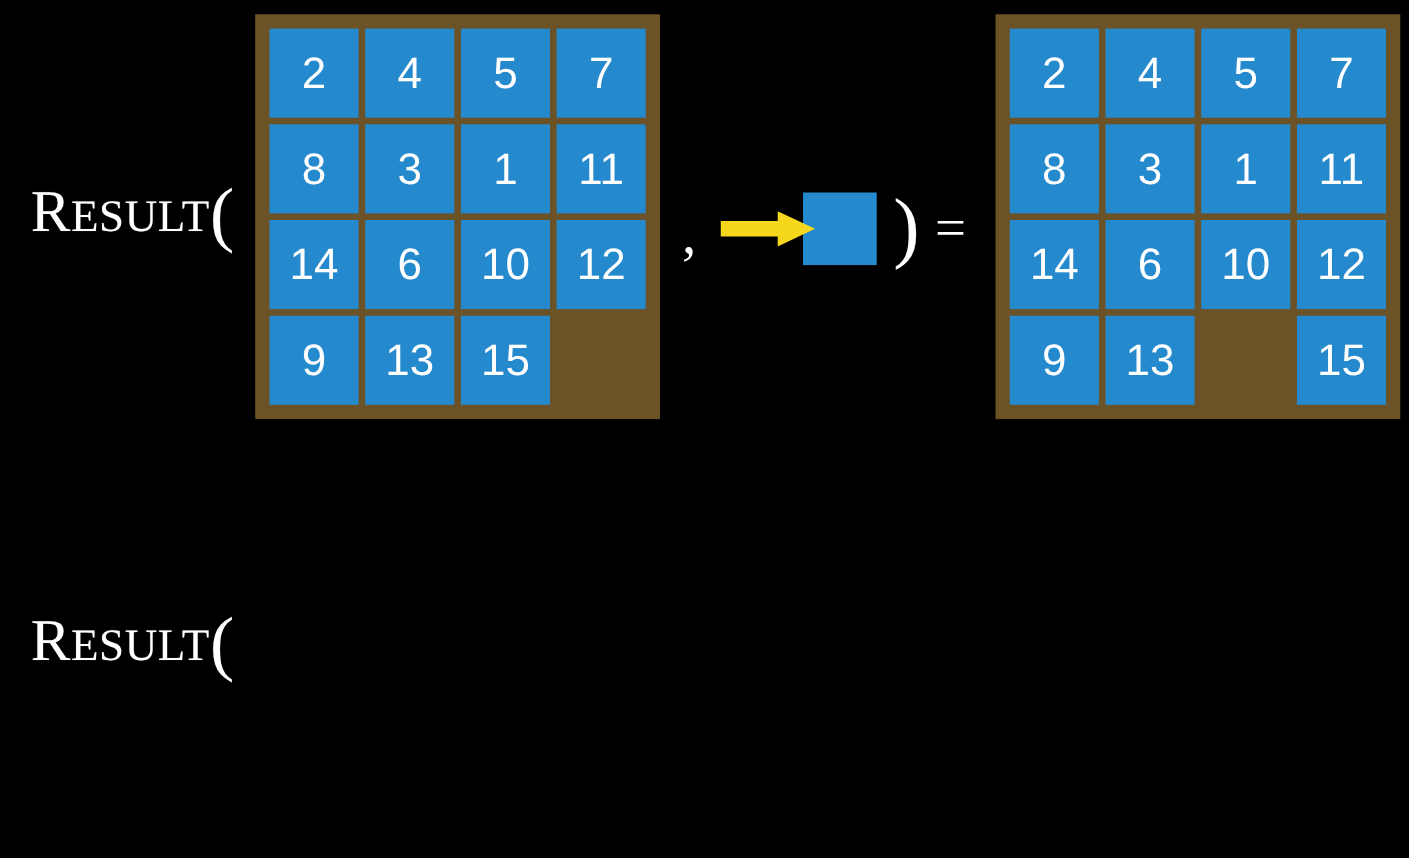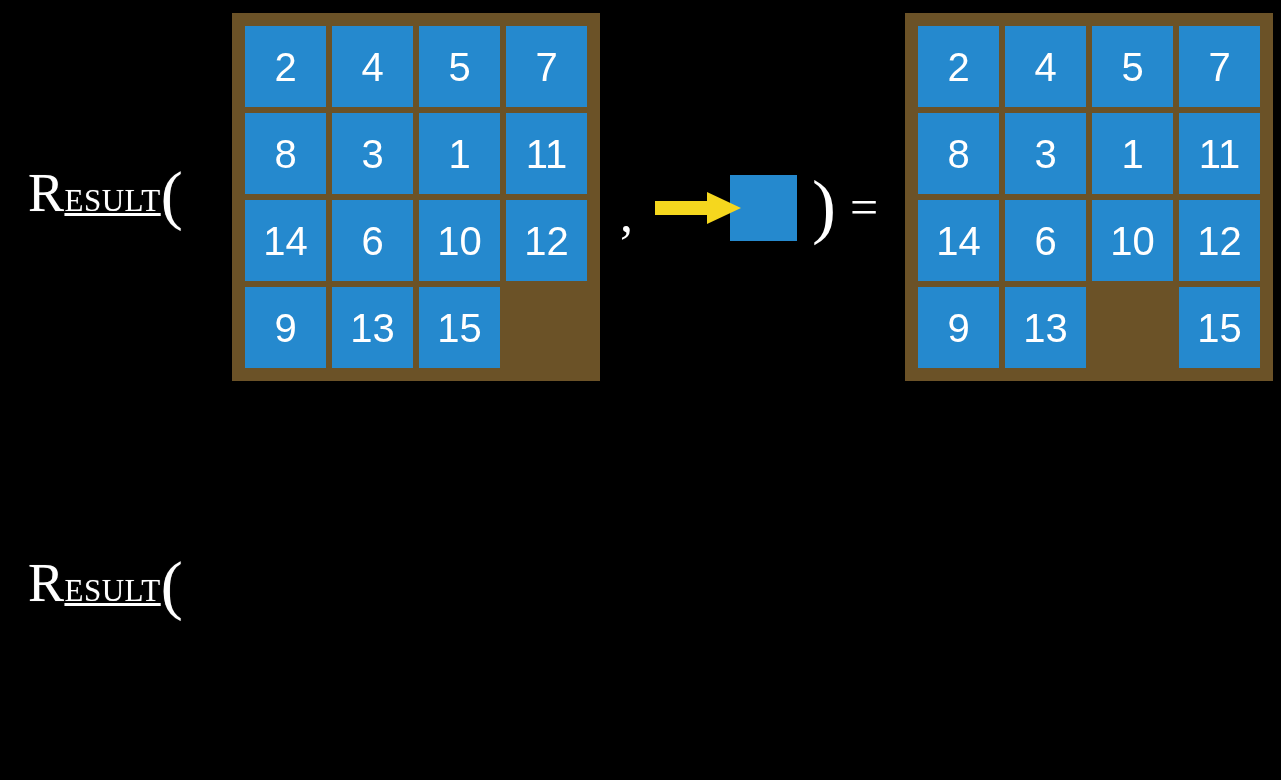--- a/index.html
+++ b/index.html
@@ -45,23 +45,22 @@
     line-height: 1;
     letter-spacing: 0.5px;
     white-space: nowrap;
     font-variant: small-caps;
     text-shadow: 0 0 1px rgba(255,255,255,0.35);
   }
   .result-label .cap {
     font-size: 54px;
   }
   .result-label .sc {
-    font-size: 31px;
+    font-size: 41px;
     letter-spacing: 0.5px;
-    text-decoration: underline;
   }
   .result-label .paren {
     font-size: 66px;
     vertical-align: -6px;
   }
 
   
   .comma {
     position: absolute;
     color: #ffffff;

